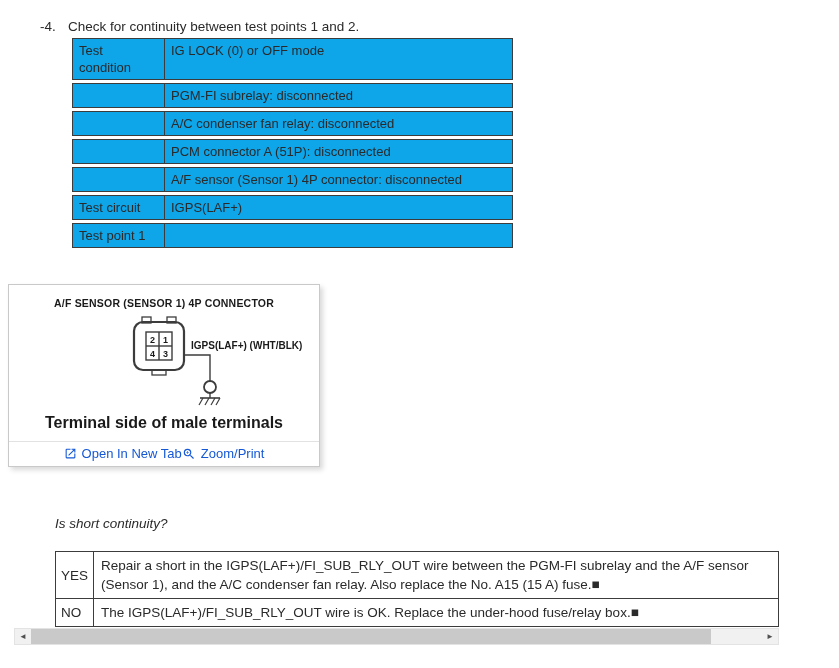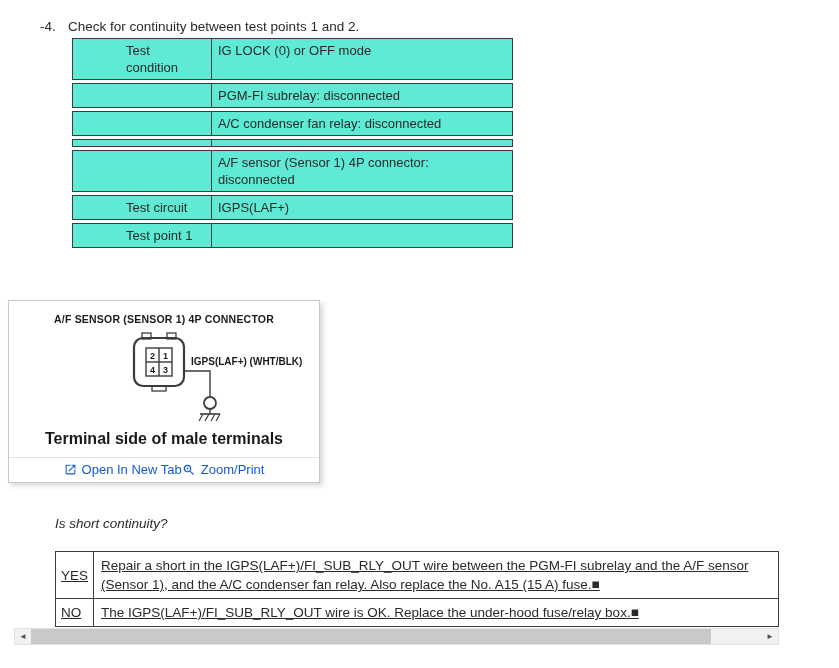--- a/index.html
+++ b/index.html
@@ -9,43 +9,43 @@
     color:#2a2a2a;
   }
   .page { position:relative; width:839px; height:668px; background:#fff; overflow:hidden; }
 
   
   .step-line { position:absolute; left:40px; top:19px; display:flex; font-size:13.5px; }
   .step-num { width:28px; }
 
   
   .test-table { position:absolute; left:72px; top:38px; width:441px; }
-  .t-row { display:flex; border:1px solid #3c3c3c; margin-bottom:3px; background:#5eead4;padding-left:47px; }
+  .t-row { display:flex; border:1px solid #3c3c3c; margin-bottom:3px; background:#0ea5e9; }
   .t-label { width:92px; border-right:1px solid #3c3c3c; padding:3px 6px; font-size:13px; line-height:17px; }
   .t-value { flex:1; padding:3px 6px; font-size:13px; line-height:17px; }
 
   
   .figure-panel {
-    position:absolute; left:8px; top:300px; width:312px;
+    position:absolute; left:8px; top:284px; width:312px;
     border:1px solid #c9c9c9; background:#fff;
     box-shadow:3px 3px 5px rgba(0,0,0,0.15);
   }
   .figure-image { padding:12px 0 4px; border-bottom:1px solid #e2e2e2; background:#fff; }
   .fig-title { text-align:center; font-size:10.5px; font-weight:bold; letter-spacing:0.2px; color:#1a1a1a; }
   svg.connector { display:block; margin:6px auto 0; }
   .fig-caption { text-align:center; font-size:16px; font-weight:bold; margin-top:1px; padding-bottom:5px; color:#1a1a1a; }
   .figure-links { display:flex; justify-content:center; align-items:center; padding:4px 10px 5px; }
   .fig-link { display:flex; align-items:center; gap:5px; color:#1558d6; font-size:13px; text-decoration:none; cursor:pointer; }
   .fig-link svg { fill:#1558d6; flex:0 0 auto; }
 
   
   .question { position:absolute; left:55px; top:516px; font-style:italic; font-size:13.5px; color:#2a2a2a; }
 
   
-  .answer-table { position:absolute; left:55px; top:551px; width:724px; border-collapse:collapse;text-decoration:underline; }
+  .answer-table { position:absolute; left:55px; top:551px; width:724px; border-collapse:collapse; }
   .answer-table td { border:1px solid #3c3c3c; font-size:13.5px; line-height:19px; padding:4px 7px; vertical-align:middle; background:#fff; }
   .answer-table td.ans { width:33px; padding:4px 5px; }
 
   
   .hscrollbar { position:absolute; left:14px; top:628px; width:765px; height:17px; display:flex; background:#f1f1f1; border:1px solid #e3e3e3; }
   .scroll-btn { width:16px; height:100%; font-size:8px; line-height:15px; text-align:center; color:#505050; background:#f1f1f1; user-select:none; cursor:default; }
   .scroll-track { flex:1; position:relative; background:#f1f1f1; }
   .scroll-thumb { position:absolute; left:0; top:0; height:100%; width:93%; background:#c9c9c9; }
 </style>
 </head>
@@ -66,20 +66,21 @@
     <div class="t-row">
       <div class="t-label"></div>
       <div class="t-value">PGM-FI subrelay: disconnected</div>
     </div>
     <div class="t-row">
       <div class="t-label"></div>
       <div class="t-value">A/C condenser fan relay: disconnected</div>
     </div>
     <div class="t-row">
       <div class="t-label"></div>
+      <div class="t-value">PCM connector A (51P): disconnected</div>
     </div>
     <div class="t-row">
       <div class="t-label"></div>
       <div class="t-value">A/F sensor (Sensor 1) 4P connector: disconnected</div>
     </div>
     <div class="t-row">
       <div class="t-label">Test circuit</div>
       <div class="t-value">IGPS(LAF+)</div>
     </div>
     <div class="t-row">

